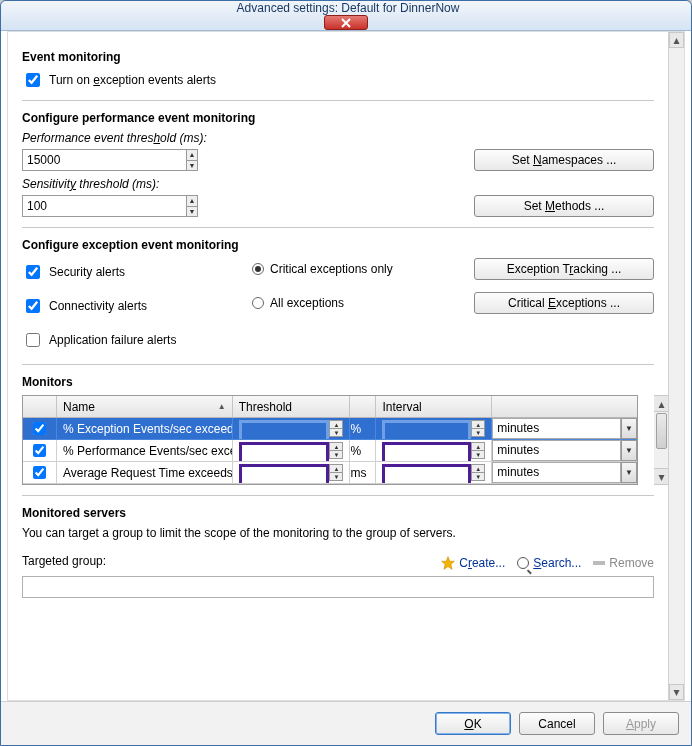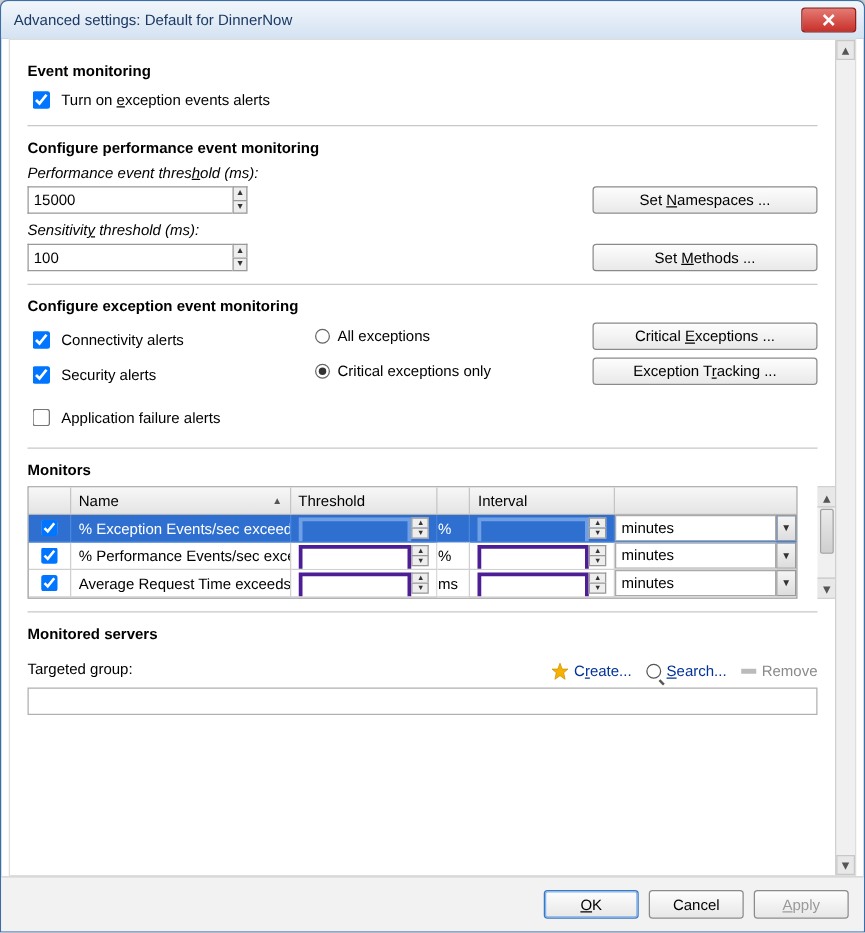--- a/index.html
+++ b/index.html
@@ -1,18 +1,18 @@
 <!DOCTYPE html>
 <html><head>
 <meta charset="utf-8">
 <style>
   * { box-sizing: border-box; font-family: "Segoe UI", Tahoma, sans-serif; font-size: 12px; }
   body { margin: 0; background: #d9d9d9; width: 692px; height: 746px; overflow: hidden; }
   .window { width: 692px; height: 746px; background: #fff; border: 1px solid #3a6ea5; border-radius: 6px 6px 0 0; box-shadow: 0 0 4px rgba(0,0,0,.3); position: relative; }
-  .titlebar { height: 30px; background: linear-gradient(#f2f6fb,#d5e3f3); border-bottom: 1px solid #9fb9d7; border-radius: 6px 6px 0 0; display: flex; align-items: center; padding: 0 6px; }
+  .titlebar { height: 30px; background: linear-gradient(#f2f6fb,#d5e3f3); border-bottom: 1px solid #9fb9d7; border-radius: 6px 6px 0 0; display: flex; align-items: center; padding: 0 6px; flex-direction: column; }
   .titlebar .title { color: #1b3a63; flex: 1; padding-left: 4px; font-size: 12px; }
   .close-btn { width: 44px; height: 20px; background: linear-gradient(#e47a73,#c8312a); border: 1px solid #8e1f1a; border-radius: 3px; color: #fff; display: flex; align-items: center; justify-content: center; font-weight: bold; cursor: default; }
   .body { position: absolute; top: 30px; bottom: 44px; left: 6px; right: 6px; background: #fff; overflow: hidden; border: 1px solid #ddd; }
   .scroll { position: absolute; top:0; bottom:0; left:0; right:16px; overflow: hidden; padding: 10px 14px 10px 14px; }
   .vscroll { position:absolute; top:0; right:0; width:16px; bottom:0; background:#f0f0f0; border-left:1px solid #d0d0d0; }
   .vscroll .arrow { height:16px; display:flex; align-items:center; justify-content:center; color:#555; background:#e8e8e8; border:1px solid #c8c8c8; margin:0; }
   .vscroll .track { position:absolute; top:16px; bottom:16px; left:0; right:0; }
   .vscroll .arrow.bottom { position:absolute; bottom:0; left:0; right:0; }
   h4.section { font-weight: bold; margin: 8px 0 6px 0; font-size: 12px; color:#000; }
   .hr { border:0; border-top:1px solid #c8c8c8; margin: 10px 0; }
@@ -121,52 +121,52 @@
               <div>▼</div>
             </div>
         </div>
         <div style="flex:1"></div>
         <button class="wide-btn">Set <u>M</u>ethods ...</button>
       </div>
 
       <hr class="hr">
 
       <h4 class="section">Configure exception event monitoring</h4>
+      <div class="row-flex" style="align-items:flex-start">
+        <div class="col-left">
+          <div class="chk">
+              <input type="checkbox" checked="" style="">
+              <span>Security alerts</span>
+            </div>
+        </div>
+        <div class="col-mid">
+          <div class="radio">
+              <span class="dot on"></span>
+              <span>Critical exceptions only</span>
+            </div>
+        </div>
+        <div class="col-right">
+            <button class="wide-btn">Exception T<u>r</u>acking ...</button>
+          </div>
+      </div>
       <div class="row-flex" style="align-items:flex-start;margin-top:6px">
         <div class="col-left">
           <div class="chk">
               <input type="checkbox" checked="" style="">
               <span>Connectivity alerts</span>
             </div>
         </div>
         <div class="col-mid">
           <div class="radio">
               <span class="dot"></span>
               <span>All exceptions</span>
             </div>
         </div>
         <div class="col-right">
             <button class="wide-btn">Critical <u>E</u>xceptions ...</button>
-          </div>
-      </div>
-      <div class="row-flex" style="align-items:flex-start">
-        <div class="col-left">
-          <div class="chk">
-              <input type="checkbox" checked="" style="">
-              <span>Security alerts</span>
-            </div>
-        </div>
-        <div class="col-mid">
-          <div class="radio">
-              <span class="dot on"></span>
-              <span>Critical exceptions only</span>
-            </div>
-        </div>
-        <div class="col-right">
-            <button class="wide-btn">Exception T<u>r</u>acking ...</button>
           </div>
       </div>
       <div class="row-flex" style="margin-top:6px">
         <div class="col-left">
           <div class="chk">
               <input type="checkbox" style="">
               <span>Application failure alerts</span>
             </div>
         </div>
       </div>
@@ -290,20 +290,21 @@
         <div class="grid-vscroll">
           <div class="ar">▴</div>
           <div class="thumb"></div>
           <div class="ar b">▾</div>
         </div>
       </div>
 
       <hr class="hr">
 
       <h4 class="section">Monitored servers</h4>
+      <div>You can target a group to limit the scope of the monitoring to the group of servers.</div>
       <div style="display:flex;align-items:center;margin-top:10px">
         <span>Targeted group:</span>
         <div class="linkbar" style="margin-left:auto">
           <span class="lk">
             <svg class="star" viewBox="0 0 24 24">
                 <polygon points="12,1 15,9 23,9 17,14 19,23 12,18 5,23 7,14 1,9 9,9" fill="#f5b200" stroke="#d08c00"></polygon>
               </svg>
             <span>C<u>r</u>eate...</span>
           </span>
           <span class="lk">

